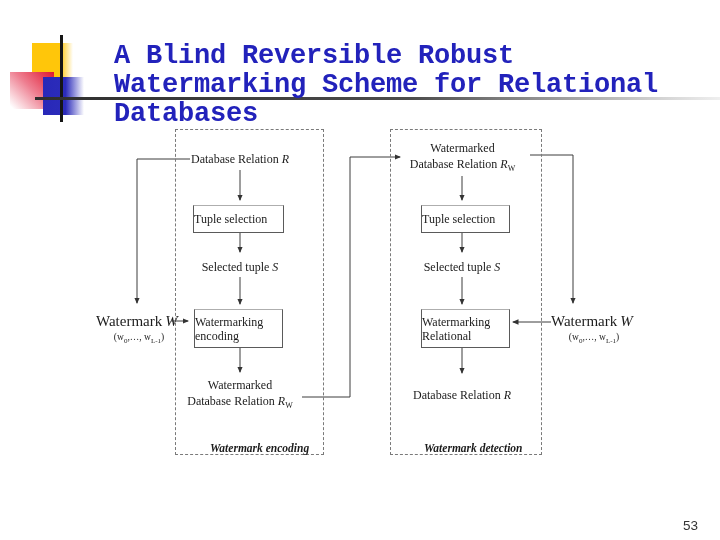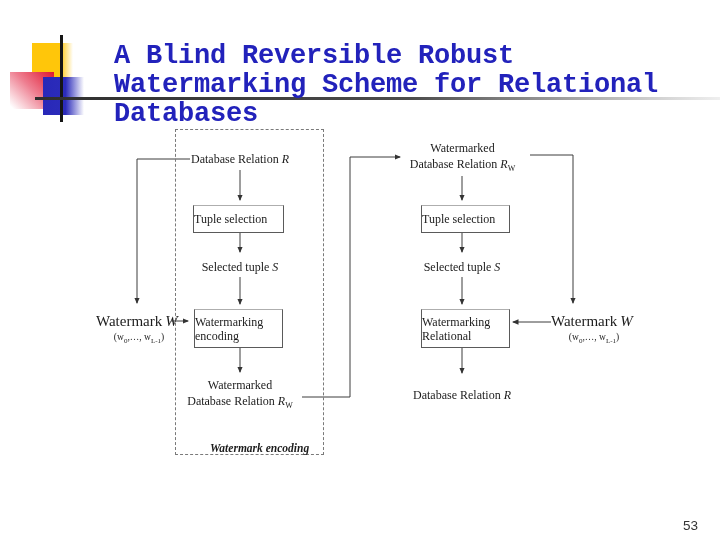--- a/index.html
+++ b/index.html
@@ -119,20 +119,23 @@
     </div>
   </div>
 
   <div class="wm-label" style="left:96px;top:314px;">
     <span>Watermark</span><i>W</i>
   </div>
   <div class="wm-seq" style="left:99px;top:331px;">
     <span>(w</span><sub>0</sub><span>,…, w</span><sub>L-1</sub><span>)</span>
   </div>
 
+  <div class="dashed det-group">
+    <div class="caption" style="left:8px;">Watermark detection</div>
+  </div>
 
   <div class="node" style="left:390px;top:140px;width:145px;">
     <div>Watermarked</div>
     <div>
       <span>Database Relation</span><i>R</i><sub>W</sub>
     </div>
   </div>
 
   <div class="procbox" style="left:421px;top:205px;width:87px;height:26px;">
     <span>Tuple selection</span>

